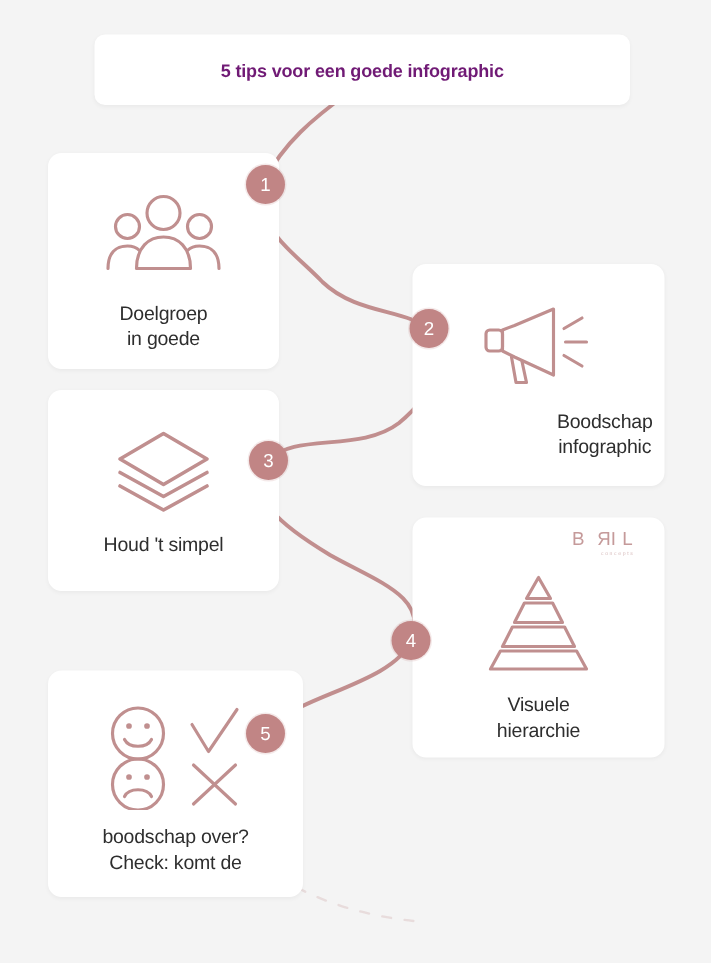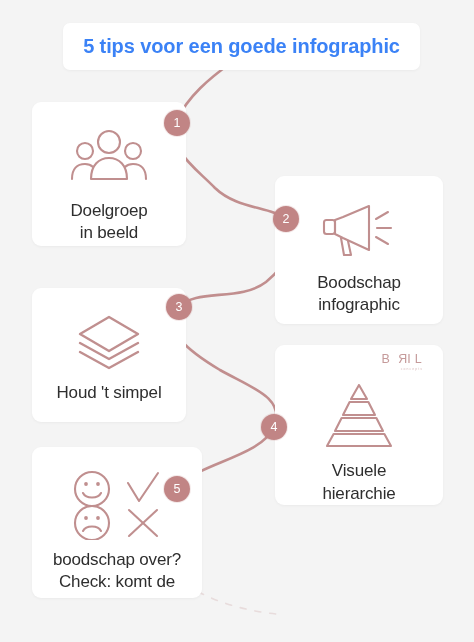--- a/index.html
+++ b/index.html
@@ -40,23 +40,23 @@
     height: 47px;
     background: #ffffff;
     border-radius: 7px;
     display: flex;
     align-items: center;
     justify-content: center;
     box-shadow: 0 1px 3px rgba(0,0,0,0.045);
     z-index: 3;
   }
   .title-text {
-    font-size: 20px;
+    font-size: 12px;
     font-weight: bold;
-    color: #3b82f6;
+    color: #701a75;
     letter-spacing: -0.1px;
     white-space: nowrap;
   }
 
   
   .card {
     position: absolute;
     background: #ffffff;
     border-radius: 9px;
     box-shadow: 0 1px 3px rgba(0,0,0,0.045);
@@ -67,33 +67,33 @@
   }
   .card-icon {
     display: flex;
     align-items: center;
     justify-content: center;
     width: 100%;
   }
   .card-label {
     text-align: center;
     color: #2e2e2e;
-    font-size: 17px;
+    font-size: 13px;
     line-height: 1.32;
     font-weight: 400;
     letter-spacing: -0.15px;
     padding: 0 8px;
   }
 
   
   #card-1 { left: 32px;  top: 102px; width: 154px; height: 144px; }
   #card-1 .card-icon { height: 84px; padding-top: 14px; }
-  #card-2 { left: 275px; top: 176px; width: 168px; height: 148px; }
+  #card-2 { left: 275px; top: 176px; width: 168px; height: 148px; align-items: flex-end; }
   #card-2 .card-icon { height: 84px; padding-top: 12px; }
-  #card-3 { left: 32px;  top: 288px; width: 154px; height: 134px; }
+  #card-3 { left: 32px;  top: 260px; width: 154px; height: 134px; }
   #card-3 .card-icon { height: 80px; padding-top: 14px; }
   #card-4 { left: 275px; top: 345px; width: 168px; height: 160px; }
   #card-4 .card-icon { height: 92px; padding-top: 24px; }
   #card-5 { left: 32px;  top: 447px; width: 170px; height: 151px; }
   #card-5 .card-icon { height: 88px; padding-top: 14px; }
 
   
   .brand-mark {
     position: absolute;
     right: 17px;
@@ -173,21 +173,21 @@
         <circle cx="40" cy="15" r="11"></circle>
         <path d="M 22 52 C 22 38 30 31 40 31 C 50 31 58 38 58 52 Z"></path>
         <circle cx="16" cy="24" r="8"></circle>
         <path d="M 3 52 C 3 42 8 37 16 37 C 19 37 22 38 24 40"></path>
         <circle cx="64" cy="24" r="8"></circle>
         <path d="M 77 52 C 77 42 72 37 64 37 C 61 37 58 38 56 40"></path>
       </svg>
     </div>
     <div class="card-label">
       <div>Doelgroep</div>
-      <div>in beeld</div>
+      <div>in goede</div>
     </div>
   </div>
 
   <div class="card" id="card-2">
     <div class="card-icon">
       <svg width="76" height="60" viewBox="0 0 76 60" fill="none" stroke="#c08f8f" stroke-width="2.1" stroke-linecap="round" stroke-linejoin="round">
         <path d="M 14 20 L 14 34 L 22 38 L 48 50 L 48 6 L 22 17 Z"></path>
         <rect x="3" y="20" width="11" height="14" rx="2.5"></rect>
         <path d="M 20 38 L 23 55 L 30 55 L 27 41"></path>
         <path d="M 56 28 L 70 28"></path>

